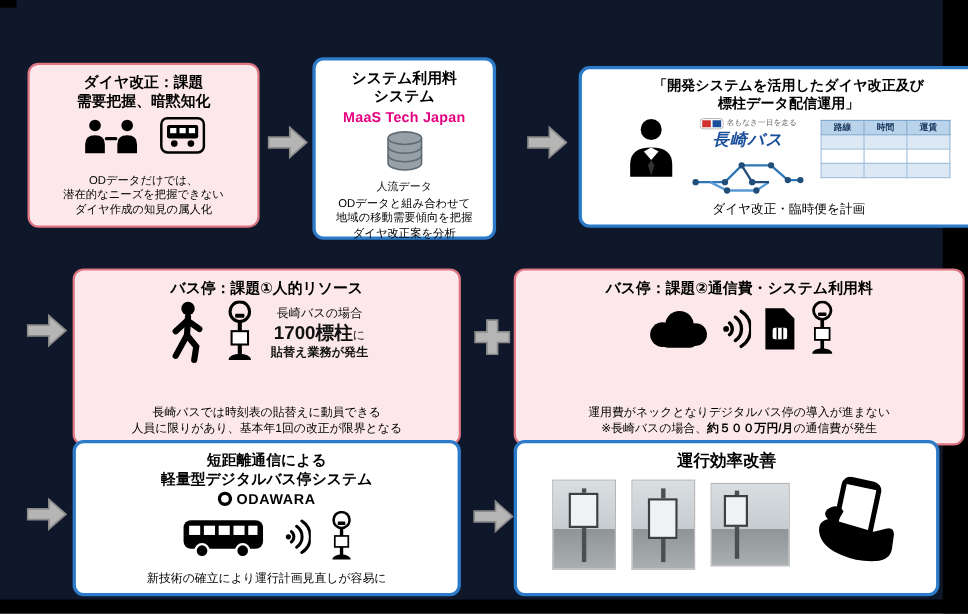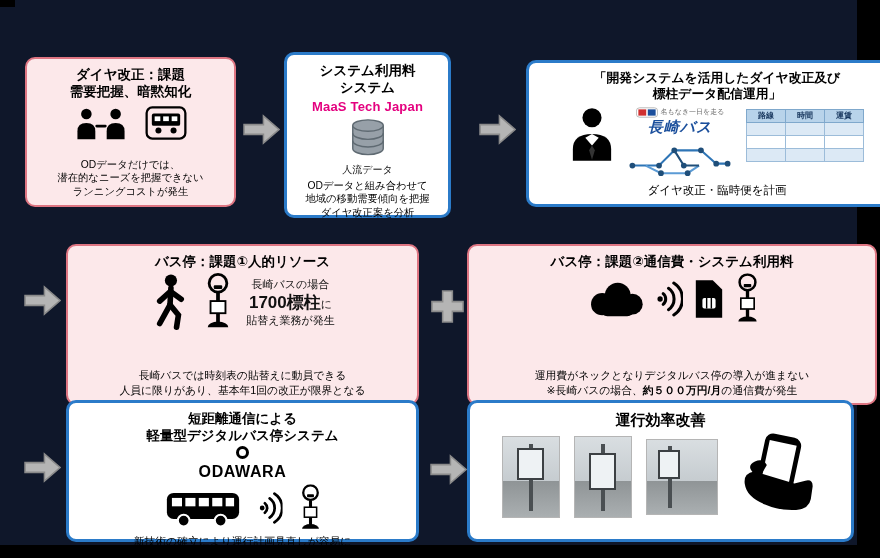--- a/index.html
+++ b/index.html
@@ -17,40 +17,40 @@
   .card-title.lg { font-size:15px; }
 
   .icon-row { display:flex; align-items:center; justify-content:center; gap:18px; margin:5px 0 3px; }
   .mid-row  { display:flex; align-items:center; justify-content:center; gap:14px; margin:3px 0; width:100%; }
 
   .body-text { font-size:10.8px; line-height:1.34; text-align:center; margin-top:auto; color:#000; }
   .body-text.tiny { font-size:10.3px; }
 
   .case-text { text-align:center; }
   .case-sm { font-size:11px; }
-  .case-sm.semibold { font-weight:400; }
+  .case-sm.semibold { font-weight:700; }
   .case-big { font-size:17px; font-weight:700; line-height:1.25; }
   .case-big .suffix { font-size:11px; font-weight:400; }
 
   .maas-logo { color:#e4007f; font-weight:700; font-size:13px; margin-top:2px; letter-spacing:0.2px; }
   .db-row { display:flex; align-items:center; justify-content:center; gap:6px; margin:3px 0 2px;flex-direction:column; }
   .db-label { font-size:10px; }
 
   .b3-content { display:flex; align-items:flex-start; justify-content:center; gap:10px; margin-top:4px; width:100%; }
   .b3-mid { display:flex; flex-direction:column; align-items:center; }
   .slogan { font-size:7px; color:#666; display:flex; align-items:center; gap:3px; }
   .nagasaki-logo { color:#1b4f9c; font-weight:700; font-style:italic; font-size:15px; letter-spacing:1px; }
   .caption { font-size:11.5px; margin-top:auto; color:#000; }
 
   .fare-table { border-collapse:collapse; margin-top:2px; }
   .fare-table th { background:#b8d3ea; color:#17365d; font-size:8px; font-weight:700; border:1px solid #7fa8cc; width:39px; height:13px; padding:0; text-align:center; }
   .fare-table td { border:1px solid #9cbcd9; height:13px; padding:0; background:#fff; }
   .fare-table tr.alt td { background:#dce9f5; }
 
-  .odawara { display:flex; align-items:center; justify-content:center; gap:4px; font-weight:700; font-size:16px; letter-spacing:0.6px; color:#000; margin:1px 0;flex-direction:column; }
+  .odawara { display:flex; align-items:center; justify-content:center; gap:4px; font-weight:700; font-size:13px; letter-spacing:0.6px; color:#000; margin:1px 0; }
   .oda-mark { width:13px; height:13px; border-radius:50%; border:3px solid #000; display:inline-block; }
 
   .photo-row { display:flex; align-items:center; justify-content:center; gap:14px; margin-top:4px; width:100%; }
   .photo { position:relative; width:58px; height:82px; background:linear-gradient(#d9dee1 0%, #c6ccd0 55%, #8f9496 55%, #aaafb1 100%); border:1px solid #b5b5b5; overflow:hidden; }
   .photo.wide { width:72px; height:76px; }
   .photo .pole { position:absolute; left:47%; top:8%; width:7%; height:84%; background:#4a4f52; }
   .photo .sign { position:absolute; left:26%; top:13%; width:48%; height:40%; background:#eef2f4; border:2px solid #3c4043; }
 
   .flow { position:absolute; }
   .flow svg { display:block; width:100%; height:100%; }
@@ -113,21 +113,21 @@
         <rect x="10" y="11" width="6" height="5" fill="#fff"></rect>
         <rect x="19" y="11" width="6" height="5" fill="#fff"></rect>
         <rect x="28" y="11" width="6" height="5" fill="#fff"></rect>
         <circle cx="14" cy="26" r="3.2" fill="#000"></circle>
         <circle cx="30" cy="26" r="3.2" fill="#000"></circle>
       </svg>
     </div>
     <div class="body-text tiny">
       <div>ODデータだけでは、</div>
       <div>潜在的なニーズを把握できない</div>
-      <div>ランニングコストが発生</div>
+      <div>ダイヤ作成の知見の属人化</div>
     </div>
   </div>
 
   <div class="flow" style="left:243px;top:113px;width:37px;height:33px;">
     <svg viewBox="0 0 38 34">
         <use href="#sym-arrow"></use>
       </svg>
   </div>
 
   <div class="box blue" style="left:284px;top:52px;width:167px;height:166px;">

